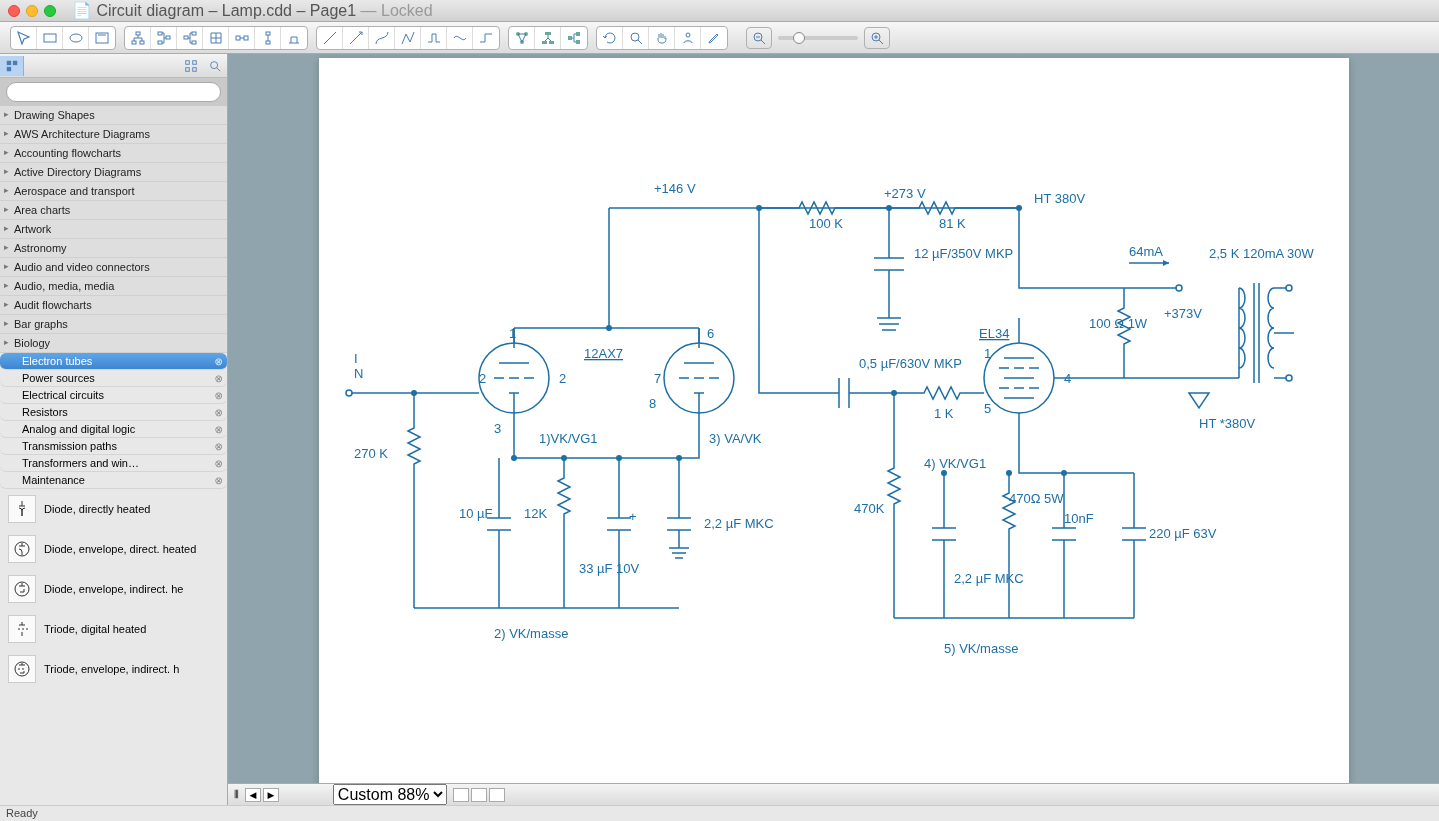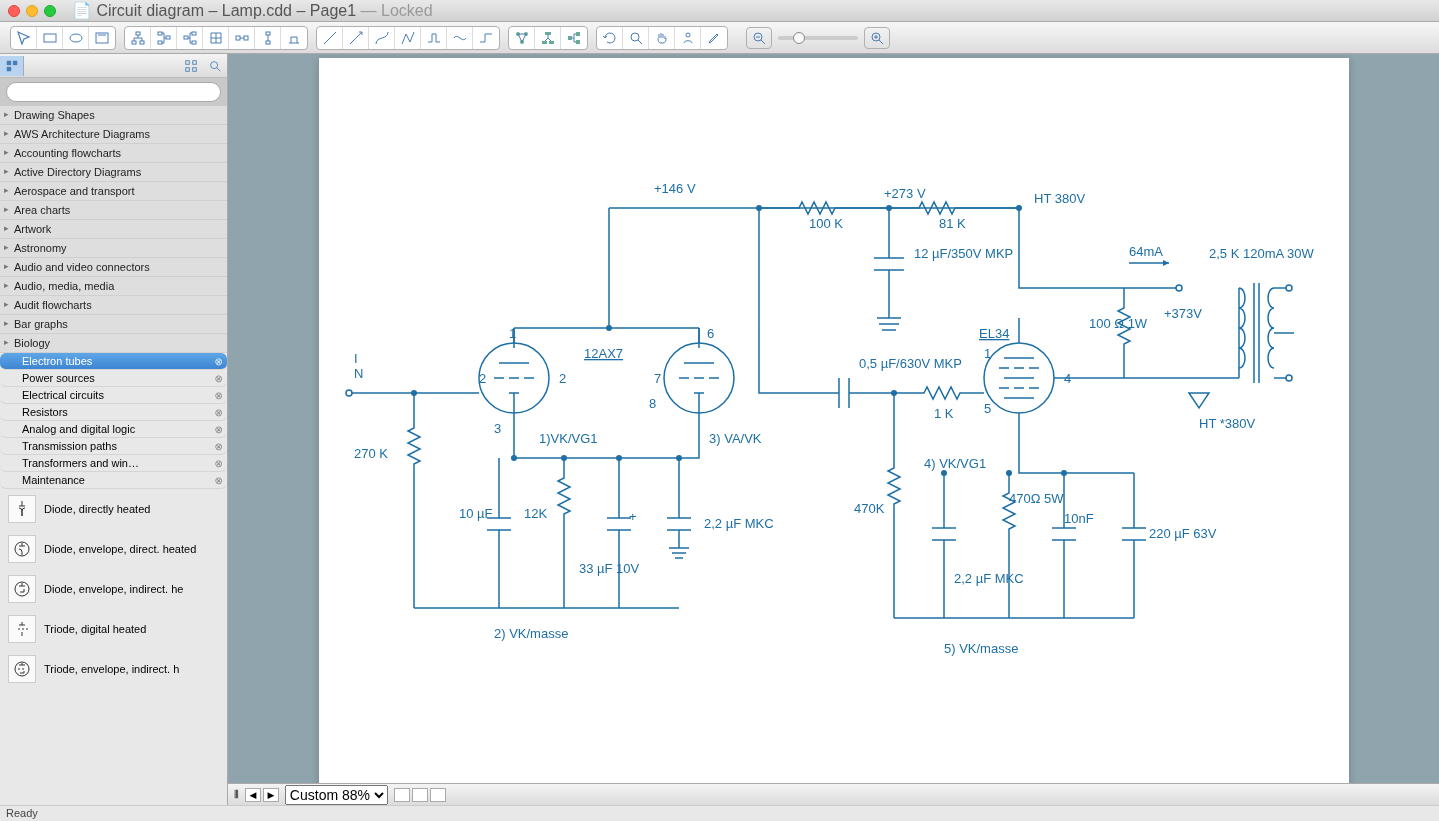--- a/index.html
+++ b/index.html
@@ -39,21 +39,21 @@
 .shape-item { display: flex; align-items: center; gap: 8px; padding: 6px 8px; cursor: pointer; }
 .shape-icon { width: 28px; height: 28px; display:flex; align-items:center; justify-content:center; background:#fafafa; border:1px solid #ccc; }
 .shape-icon svg { width: 22px; height: 22px; }
 .canvas-wrap { flex: 1; background: #8fa4ac; display: flex; flex-direction: column; }
 .canvas-scroll { flex:1; overflow:auto; position:relative; padding:4px; }
 .page { background: #fff; width: 1030px; height: 730px; margin: 0 auto; position: relative; box-shadow: 0 2px 8px rgba(0,0,0,0.2); }
 .page svg { width: 100%; height: 100%; }
 .bottombar { height: 22px; background: linear-gradient(#f4f4f4,#dcdcdc); border-top: 1px solid #aaa; display: flex; align-items: center; gap: 6px; padding: 0 6px; font-size:11px; }
 .bottombar .navbtns { display:flex; gap:2px; }
 .bottombar .navbtn { width:16px; height:14px; border:1px solid #aaa; background:#fff; display:flex; align-items:center; justify-content:center; cursor:pointer; font-size:9px; }
-.bottombar select { font-size:14px; }
+.bottombar select { font-size:16px;margin-left:48px; }
 .statusbar { height: 16px; background: #e8e8e8; border-top: 1px solid #ccc; padding: 1px 6px; font-size: 11px; color: #444; }
 
 .ckt { stroke: #1d6fa5; stroke-width: 1.5; fill: none; }
 .cktfill { fill: #1d6fa5; }
 .cktt { font-family: Arial; font-size: 13px; fill: #1d6fa5; }
 </style>
 </head>
 <body>
 
 <div class="titlebar">

